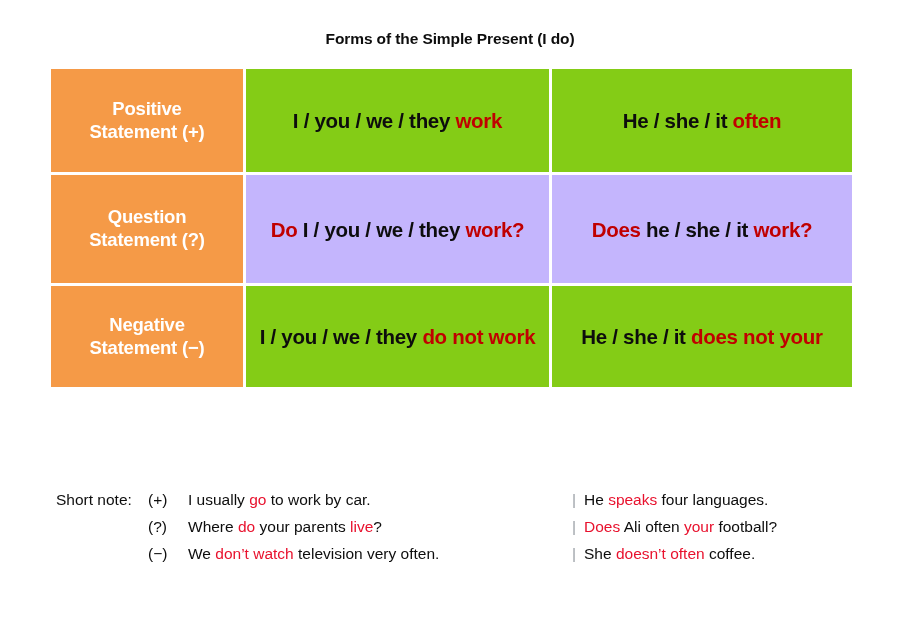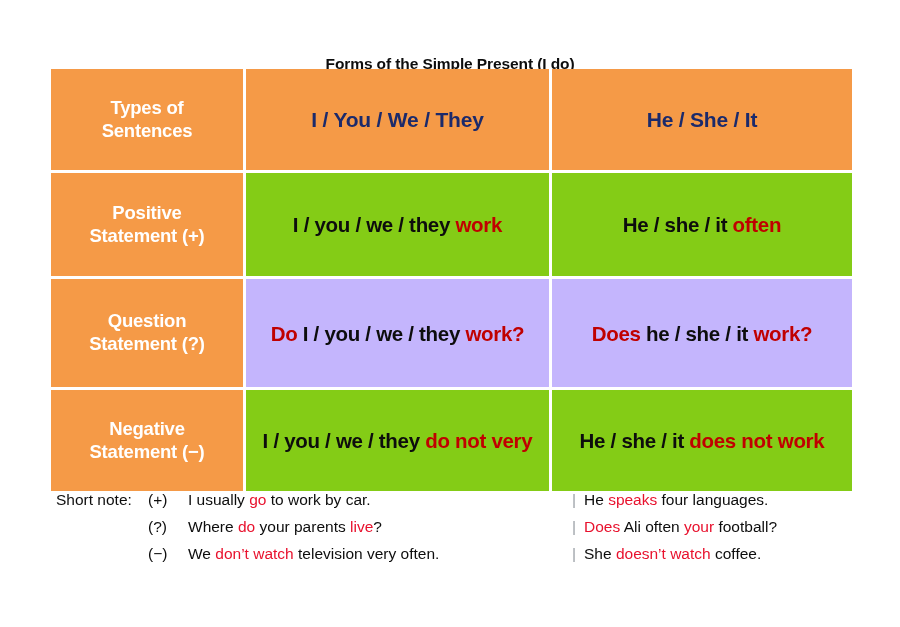--- a/index.html
+++ b/index.html
@@ -19,21 +19,20 @@
   #page-title {
     position: absolute;
     top: 30px;
     left: 0;
     width: 900px;
     text-align: center;
     font-size: 15.5px;
     font-weight: bold;
     color: #0d0d0d;
     letter-spacing: -0.1px;
-    margin-top: 25px;
   }
 
   
   #forms-table {
     position: absolute;
     left: 48px;
     top: 66px;
     width: 804px;
     border-collapse: separate;
     border-spacing: 3px;
@@ -121,28 +120,20 @@
 <div id="page-title">Forms of the Simple Present (I do)</div>
 
 <table id="forms-table">
   <colgroup>
     <col class="c-label">
     <col class="c-plural">
     <col class="c-singular">
   </colgroup>
   <tbody>
 
-    <tr class="header-row">
-      <td class="row-label">
-        <span>Types of</span><br>
-        <span>Sentences</span>
-      </td>
-      <td class="header-pronoun">I / You / We / They</td>
-      <td class="header-pronoun">He / She / It</td>
-    </tr>
 
     <tr class="row-positive">
       <td class="row-label">
         <span>Positive</span><br>
         <span>Statement (+)</span>
       </td>
       <td class="cell"><span>I / you / we / they </span><span class="hl">work</span></td>
       <td class="cell"><span>He / she / it </span><span class="hl">often</span></td>
     </tr>
 
@@ -153,22 +144,22 @@
       </td>
       <td class="cell"><span class="hl">Do</span><span> I / you / we / they </span><span class="hl">work?</span></td>
       <td class="cell"><span class="hl">Does</span><span> he / she / it </span><span class="hl">work?</span></td>
     </tr>
 
     <tr class="row-negative">
       <td class="row-label">
         <span>Negative</span><br>
         <span>Statement (−)</span>
       </td>
-      <td class="cell"><span>I / you / we / they </span><span class="hl">do not very</span></td>
-      <td class="cell"><span>He / she / it </span><span class="hl">does not work</span></td>
+      <td class="cell"><span>I / you / we / they </span><span class="hl">do not work</span></td>
+      <td class="cell"><span>He / she / it </span><span class="hl">does not your</span></td>
     </tr>
   </tbody>
 </table>
 
 <div id="short-note">
   <table>
     <tbody>
       <tr>
         <td class="note-lead">Short note:</td>
         <td class="note-sign">(+)</td>
@@ -183,17 +174,17 @@
         <td class="note-left"><span>Where </span><span class="note-red">do</span><span> your parents </span><span class="note-red">live</span><span>?</span></td>
         <td class="note-bar">|</td>
         <td class="note-right"><span class="note-red">Does</span><span> Ali often </span><span class="note-red">your</span><span> football?</span></td>
       </tr>
 
       <tr>
         <td class="note-lead"></td>
         <td class="note-sign">(−)</td>
         <td class="note-left"><span>We </span><span class="note-red">don’t watch</span><span> television very often.</span></td>
         <td class="note-bar">|</td>
-        <td class="note-right"><span>She </span><span class="note-red">doesn’t watch</span><span> coffee.</span></td>
+        <td class="note-right"><span>She </span><span class="note-red">doesn’t often</span><span> coffee.</span></td>
       </tr>
     </tbody>
   </table>
 </div>
 
 </body></html>

